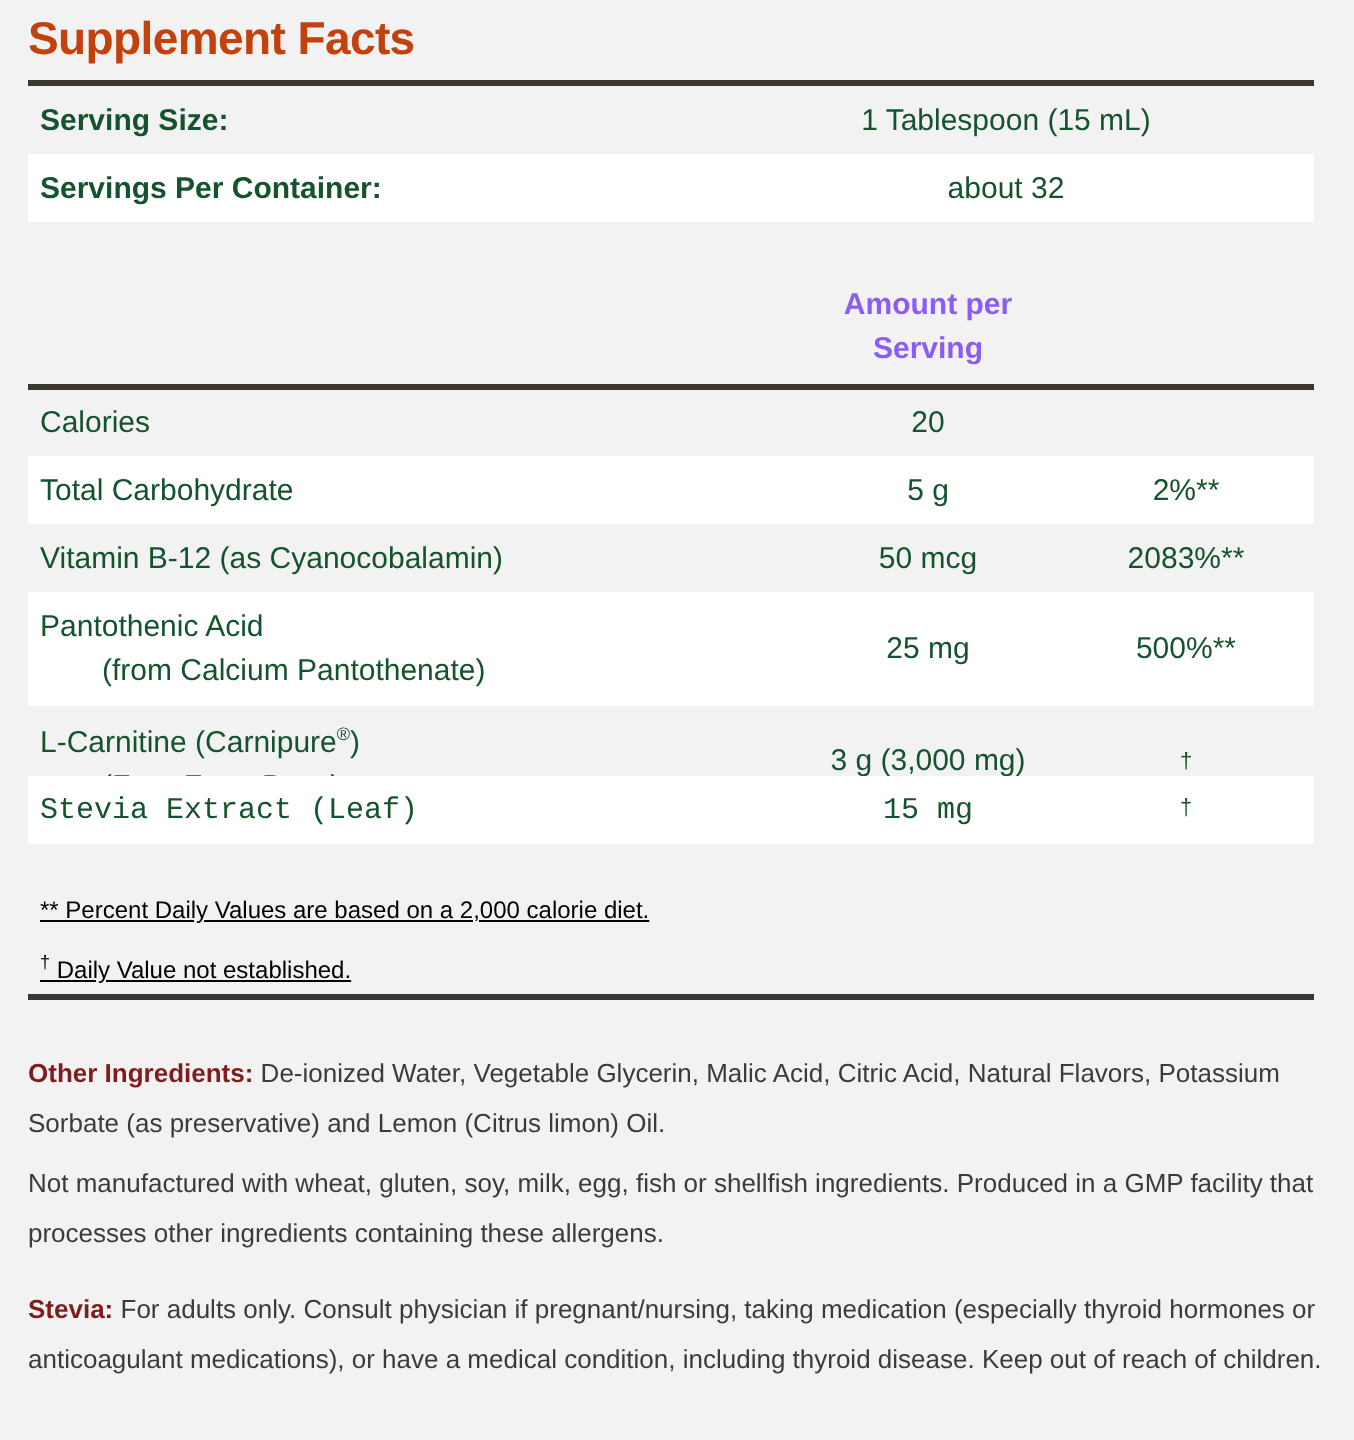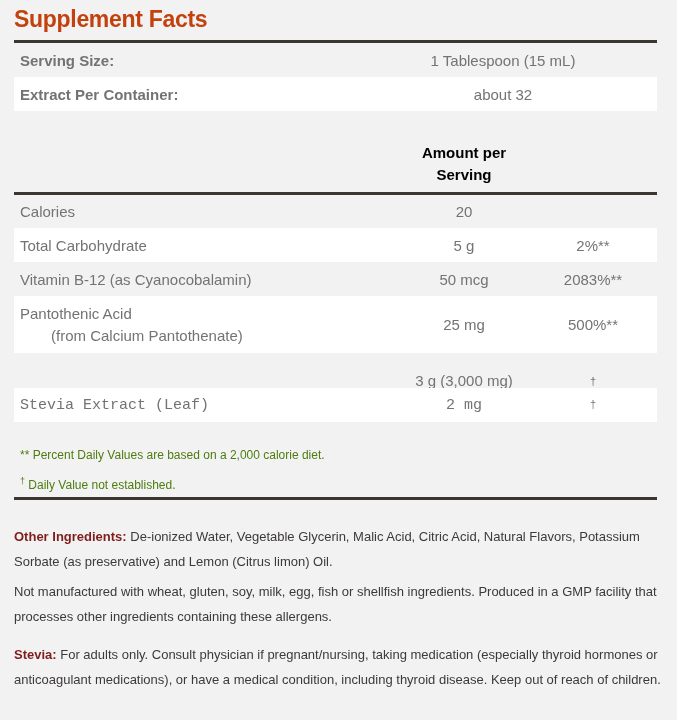--- a/index.html
+++ b/index.html
@@ -8,50 +8,50 @@
     background: #f2f2f2;
     font-family: "Liberation Sans", "DejaVu Sans", sans-serif;
     color: #3d3a38;
   }
   .wrap { position: relative; width: 677px; height: 720px; }
   .title {
     position: absolute; left: 14px; top: 6px;
     font-size: 23px; font-weight: bold; color: #c2410c; letter-spacing: -0.3px;
   }
   .rule { position: absolute; left: 14px; width: 643px; height: 3px; background: #3a3632; }
-  .row { position: absolute; left: 14px; width: 643px; font-size: 15px; color: #737373; }
+  .row { position: absolute; left: 14px; width: 643px; font-size: 15px; color: #14532d; }
   .row.white { background: #ffffff; }
   .cell { position: absolute; top: 0; height: 100%; display: flex; align-items: center; }
   .c-label { left: 6px; }
   .c-amt { left: 370px; width: 160px; justify-content: center; text-align: center; }
   .c-dv { left: 520px; width: 118px; justify-content: center; text-align: center; }
   .c-serv { left: 370px; width: 238px; justify-content: center; }
   .bold { font-weight: bold; }
   .lbl2 { display: block; }
   .sub { padding-left: 31px; display: block; }
   sup { font-size: 9px; }
-  .hdr { position: absolute; font-size: 15px; font-weight: bold; color: #000000; text-align: center; line-height: 22px; }
-  .foot { position: absolute; left: 20px; font-size: 12px; color: #4d7c0f; }
+  .hdr { position: absolute; font-size: 15px; font-weight: bold; color: #8b5cf6; text-align: center; line-height: 22px; }
+  .foot { position: absolute; left: 20px; font-size: 12px; color: #000000; text-decoration: underline; }
   .para { position: absolute; left: 14px; width: 648px; font-size: 13px; line-height: 25px; color: #3d3a38; }
   .para b { color: #7f1d1d; }
 </style>
 </head>
 <body>
 
 <div class="wrap">
 
   <div class="title">Supplement Facts</div>
   <div class="rule" style="top:40px;"></div>
 
   <div class="row" style="top:44px;height:33px;">
     <div class="cell c-label bold">Serving Size:</div>
     <div class="cell c-serv">1 Tablespoon (15 mL)</div>
   </div>
   <div class="row white" style="top:77px;height:34px;">
-    <div class="cell c-label bold">Extract Per Container:</div>
+    <div class="cell c-label bold">Servings Per Container:</div>
     <div class="cell c-serv">about 32</div>
   </div>
 
   <div class="hdr" style="left:384px;top:142px;width:160px;">
     <span style="display:block">Amount per</span>
     <span style="display:block">Serving</span>
   </div>
 
   <div class="rule" style="top:192px;"></div>
 
@@ -74,26 +74,32 @@
     <div class="cell c-label" style="line-height:22px;">
       <div>
         <span class="lbl2">Pantothenic Acid</span>
         <span class="sub">(from Calcium Pantothenate)</span>
       </div>
     </div>
     <div class="cell c-amt">25 mg</div>
     <div class="cell c-dv">500%**</div>
   </div>
   <div class="row" style="top:353px;height:55px;">
+    <div class="cell c-label" style="line-height:22px;">
+      <div>
+        <span class="lbl2"><span>L-Carnitine (Carnipure</span><sup>®</sup><span>)</span></span>
+        <span class="sub">(Free-Form Base)</span>
+      </div>
+    </div>
     <div class="cell c-amt">3 g (3,000 mg)</div>
     <div class="cell c-dv" style="font-size:11px;">†</div>
   </div>
   <div class="row white" style="top:388px;height:34px;font-family:Liberation Mono, monospace;">
     <div class="cell c-label">Stevia Extract (Leaf)</div>
-    <div class="cell c-amt">2 mg</div>
+    <div class="cell c-amt">15 mg</div>
     <div class="cell c-dv" style="font-size:11px;">†</div>
   </div>
 
   <div class="foot" style="top:448px;">** Percent Daily Values are based on a 2,000 calorie diet.</div>
   <div class="foot" style="top:476px;"><sup>†</sup><span> Daily Value not established.</span></div>
 
   <div class="rule" style="top:497px;"></div>
 
   <div class="para" style="top:524px;"><b>Other Ingredients:</b><span> De-ionized Water, Vegetable Glycerin, Malic Acid, Citric Acid, Natural Flavors, Potassium Sorbate (as preservative) and Lemon (Citrus limon) Oil.</span></div>
 

